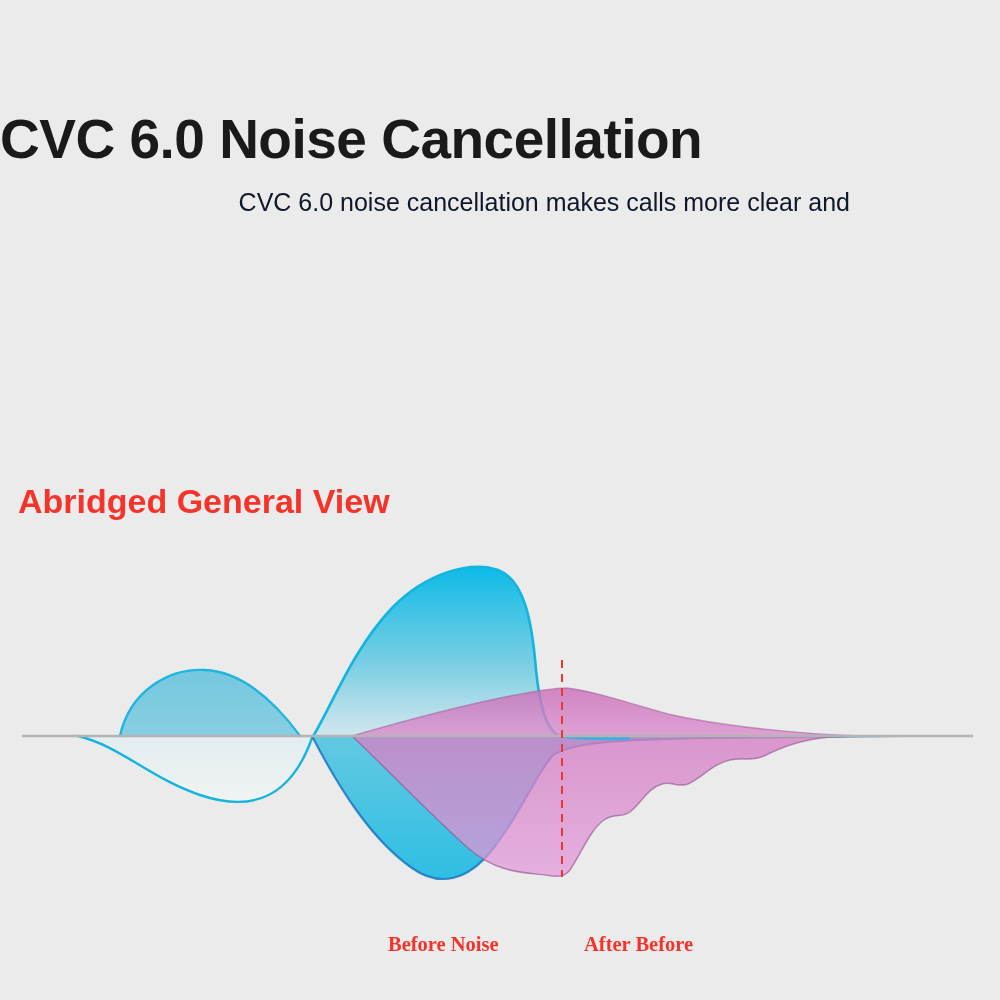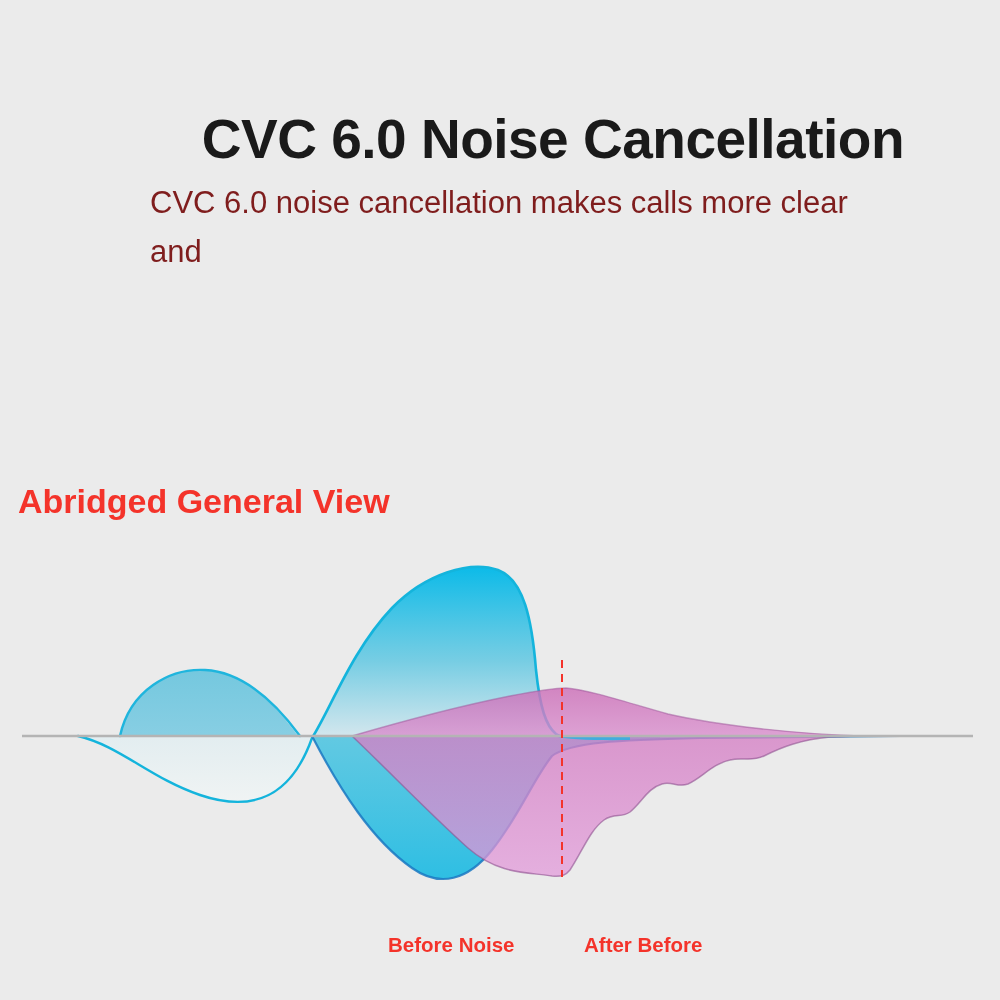--- a/index.html
+++ b/index.html
@@ -35,31 +35,31 @@
     padding: 0;
     position: absolute;
     left: 0;
     top: 108px;
     width: 904px;
     font-size: 55px;
     font-weight: bold;
     color: #1a1a1a;
     letter-spacing: -0.5px;
     line-height: 62px;
-    text-align: right;
+    text-align: left;
   }
   .subtitle {
     position: absolute;
     left: 150px;
     top: 178px;
     width: 700px;
-    font-size: 31px;
-    color: #7f1d1d;
+    font-size: 25px;
+    color: #0f172a;
     line-height: 49px;
-    text-align: left;
+    text-align: right;
     font-weight: normal;
   }
 
   
   .section-heading {
     position: absolute;
     left: 0;
     top: 480px;
     width: 1000px;
     text-align: left;
@@ -98,20 +98,21 @@
     text-align: left;
   }
   .caption-after {
     left: 584px;
     top: 877px;
     width: 180px;
     text-align: left;
   }
   .caption .cap-line {
     display: block;
+    font-family: Liberation Serif, serif;
   }
 </style>
 </head>
 <body>
 
 <div id="page">
 
   <div class="header">
     <h1 class="title">CVC 6.0 Noise Cancellation</h1>
     <div class="subtitle">

